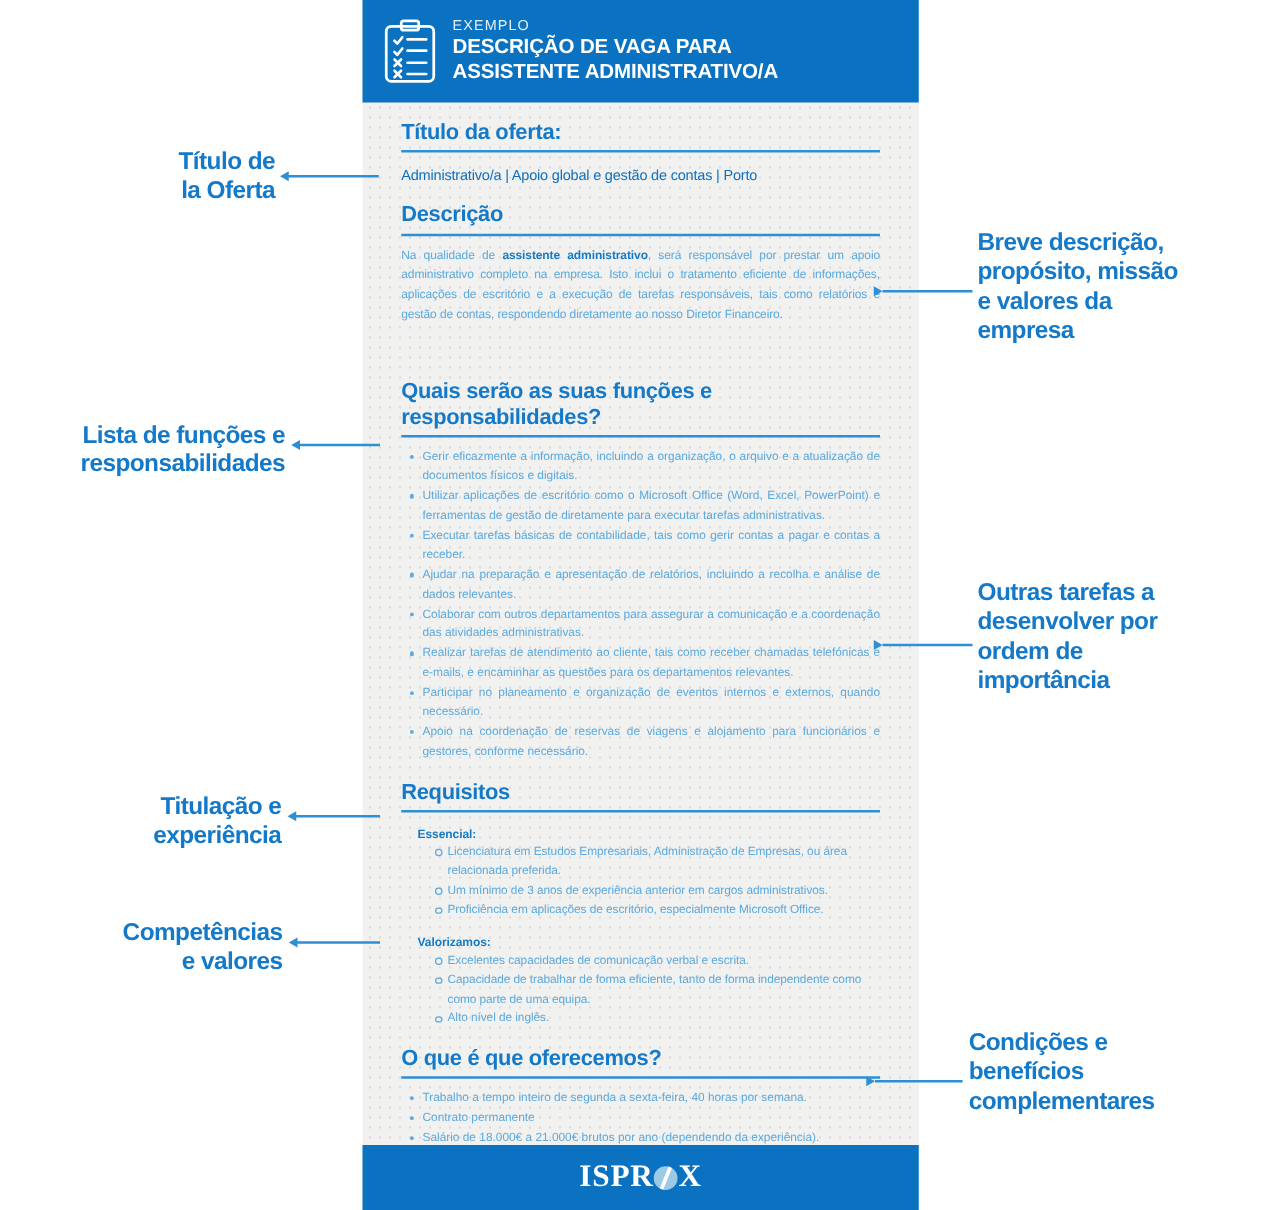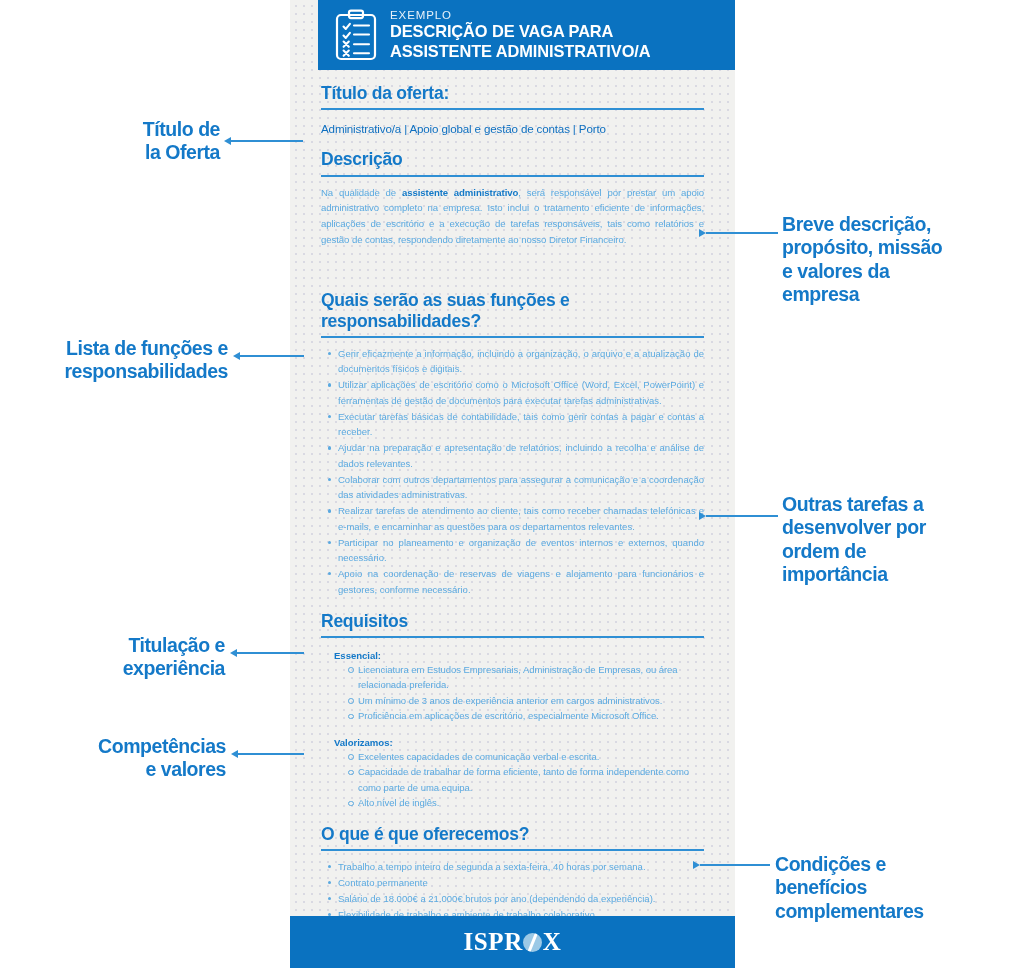--- a/index.html
+++ b/index.html
@@ -22,26 +22,25 @@
     height: 968px;
     background-color: #f1f1ef;
     background-image: radial-gradient(#d9d9e2 0.9px, transparent 1px);
     background-size: 8px 8px;
     background-position: 2px 2px;
   }
 
   
   .doc-header {
     background: #0a72c0;
-    height: 70px;
+    height: 82px;
     display: flex;
     align-items: center;
     padding: 0 14px 0 17px;
     gap: 13px;
-    margin-left: 28px;
   }
   .clip-icon { flex: 0 0 auto; width: 42px; height: 52px; }
   .header-text { display: flex; flex-direction: column; gap: 1px; }
   .eyebrow {
     color: #e7f1f9;
     font-size: 11.5px;
     letter-spacing: 0.9px;
     font-weight: 400;
   }
   .doc-title {
@@ -186,21 +185,21 @@
 
   
   .anno {
     position: absolute;
     color: #1479c8;
     font-weight: bold;
     font-size: 19.5px;
     line-height: 1.2;
     letter-spacing: -0.45px;
   }
-  .anno.right { text-align: left; margin-top: 30px; }
+  .anno.right { text-align: left; }
   .anno.left  { text-align: right; }
 
   .leader {
     position: absolute;
     height: 1.7px;
     background: #2f8fd4;
   }
   .arrow {
     position: absolute;
     width: 0;
@@ -256,21 +255,21 @@
 
     <div class="gap-lg"></div>
 
     <div class="sec-head">
       <div>Quais serão as suas funções e</div>
       <div>responsabilidades?</div>
     </div>
     <div class="rule"></div>
     <ul class="blist">
       <li>Gerir eficazmente a informação, incluindo a organização, o arquivo e a atualização de documentos físicos e digitais.</li>
-      <li>Utilizar aplicações de escritório como o Microsoft Office (Word, Excel, PowerPoint) e ferramentas de gestão de documentos para executar tarefas administrativas.</li>
+      <li>Utilizar aplicações de escritório como o Microsoft Office (Word, Excel, PowerPoint) e ferramentas de gestão de diretamente para executar tarefas administrativas.</li>
       <li>Executar tarefas básicas de contabilidade, tais como gerir contas a pagar e contas a receber.</li>
       <li>Ajudar na preparação e apresentação de relatórios, incluindo a recolha e análise de dados relevantes.</li>
       <li>Colaborar com outros departamentos para assegurar a comunicação e a coordenação das atividades administrativas.</li>
       <li>Realizar tarefas de atendimento ao cliente, tais como receber chamadas telefónicas e e-mails, e encaminhar as questões para os departamentos relevantes.</li>
       <li>Participar no planeamento e organização de eventos internos e externos, quando necessário.</li>
       <li>Apoio na coordenação de reservas de viagens e alojamento para funcionários e gestores, conforme necessário.</li>
     </ul>
 
     <div class="sec-head">Requisitos</div>
     <div class="rule thin"></div>

